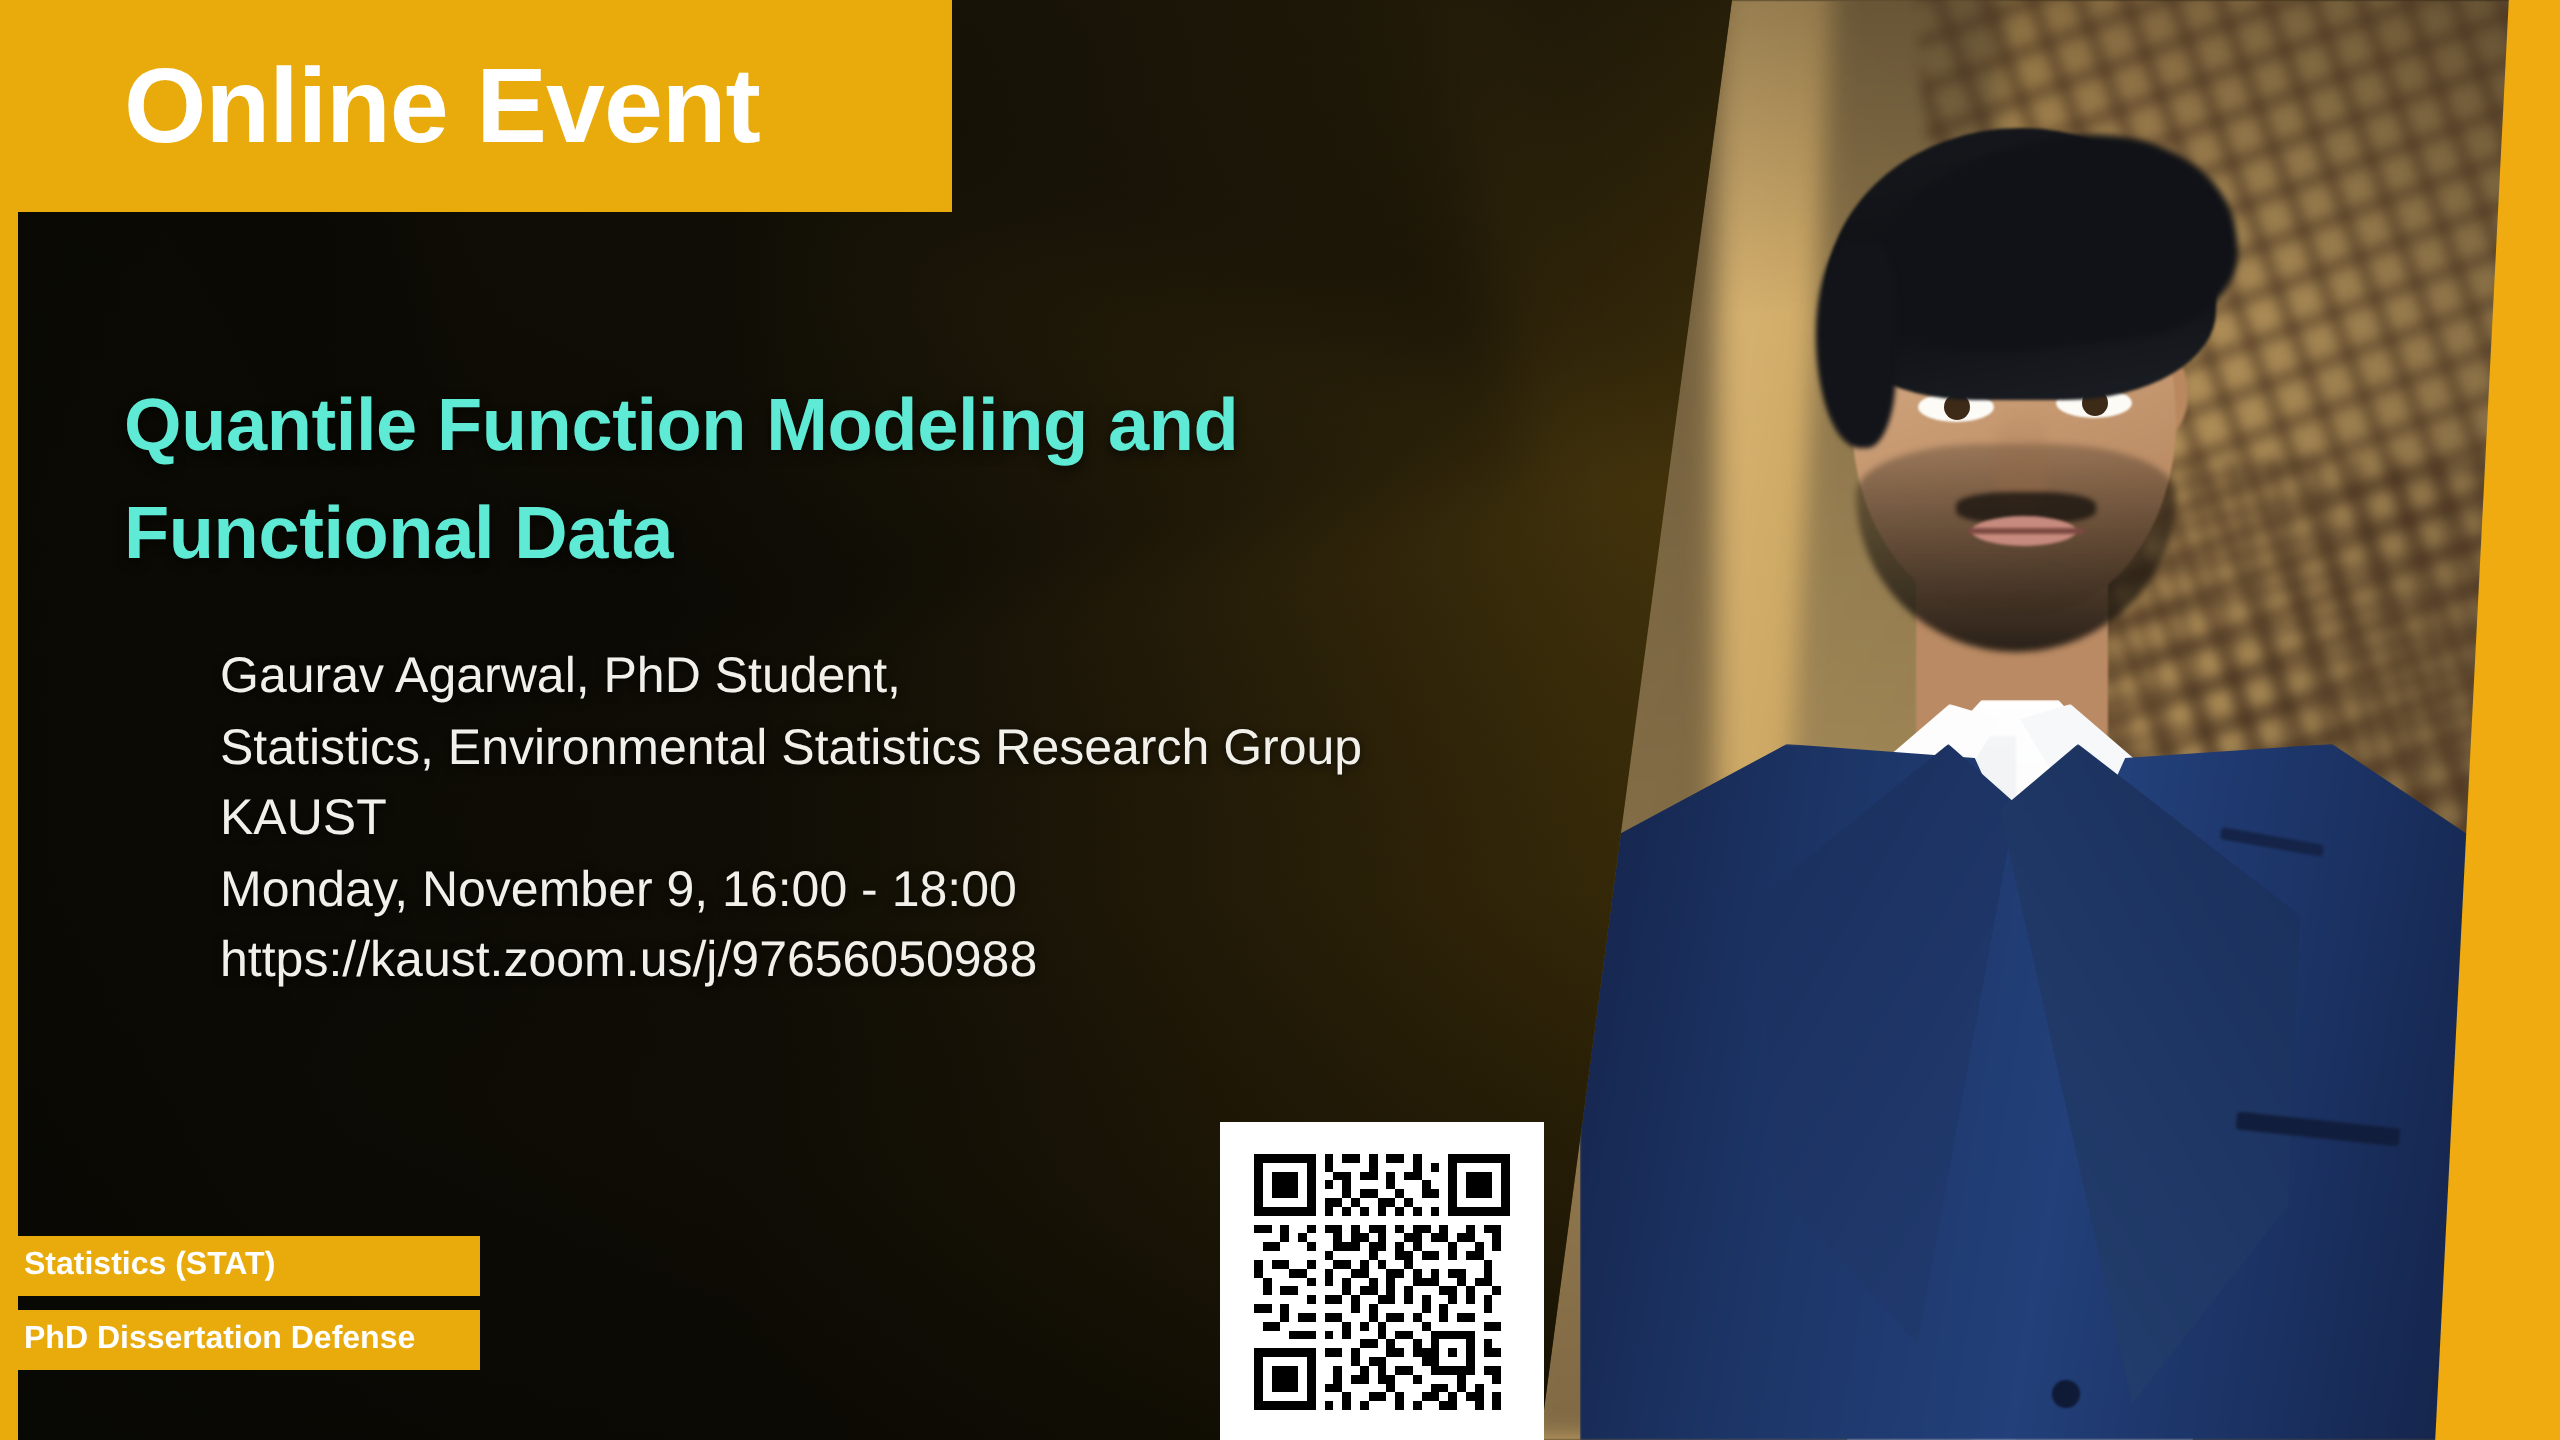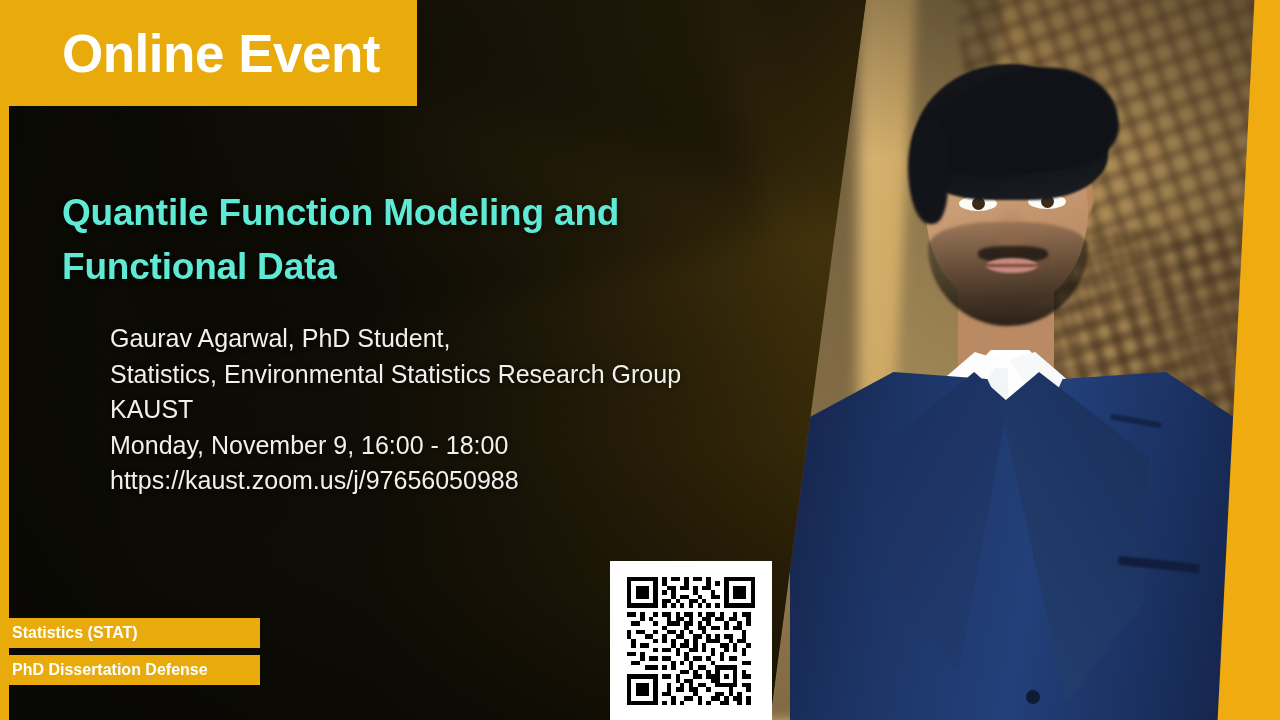--- a/index.html
+++ b/index.html
@@ -191,21 +191,21 @@
   .dp-dim{
     position:absolute;inset:0;
     background:
       linear-gradient(90deg,rgba(8,8,4,.93) 0%,rgba(10,9,4,.88) 42%,rgba(16,13,4,.72) 70%,rgba(20,16,4,.55) 100%),
       linear-gradient(180deg,rgba(10,10,6,.55) 0%,rgba(0,0,0,.18) 34%,rgba(0,0,0,.30) 62%,rgba(0,0,0,.86) 100%);
   }
   .left-gold-strip{position:absolute;left:0;top:0;width:9px;height:720px;background:#e8ab0b;}
 
   
   .event-banner{
-    position:absolute;left:0;top:0;width:417px;height:106px;background:#e8ab0b;
+    position:absolute;left:0;top:0;width:476px;height:106px;background:#e8ab0b;
     display:flex;align-items:center;
   }
   .event-banner span{
     color:#fff;font-size:53px;font-weight:bold;letter-spacing:-.5px;
     padding-left:62px;line-height:1;
   }
 
   
   .content{position:absolute;left:62px;top:186px;width:700px;}
   .title{
@@ -217,21 +217,21 @@
   .meta div{white-space:nowrap;margin-left:48px;}
 
   
   .qr-panel{
     position:absolute;left:610px;top:561px;width:162px;height:159px;
     background:#fff;display:flex;align-items:center;justify-content:center;
   }
   .qr-panel svg{width:128px;height:128px;display:block;}
 
   
-  .badges{position:absolute;left:0;top:618px;width:260px;}
+  .badges{position:absolute;left:0;top:618px;width:240px;}
   .badge{
     background:#e8ab0b;color:#fff;font-size:16px;font-weight:bold;
     padding:5px 0 6px 12px;line-height:1.2;
   }
   .badge.second{margin-top:7px;}
 </style>
 </head>
 <body>
 
 <div id="poster">

